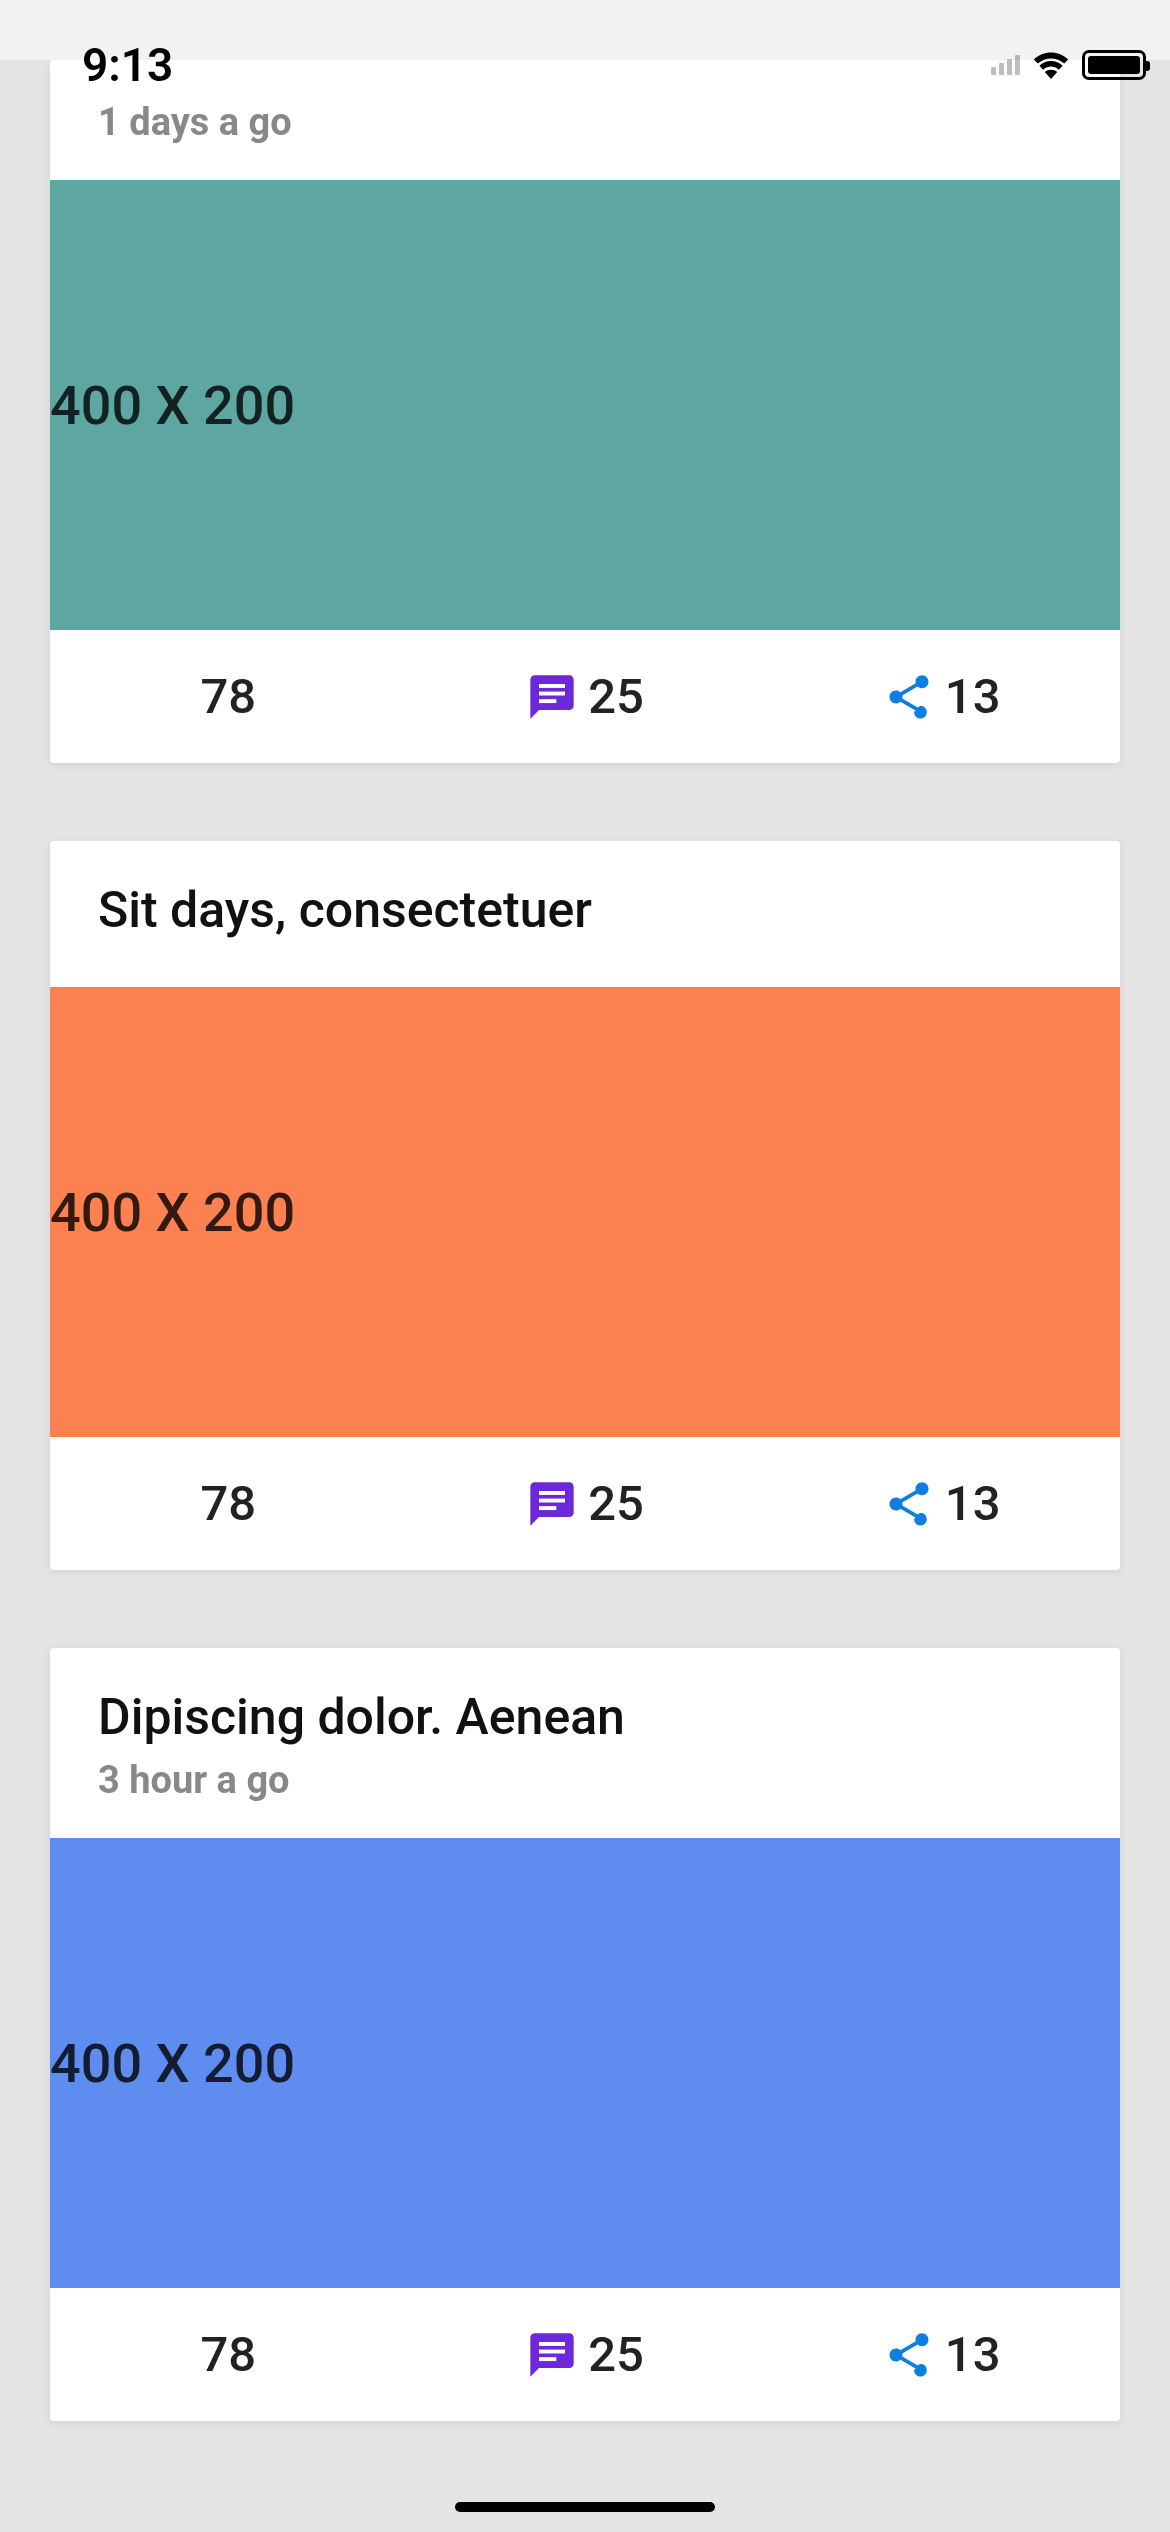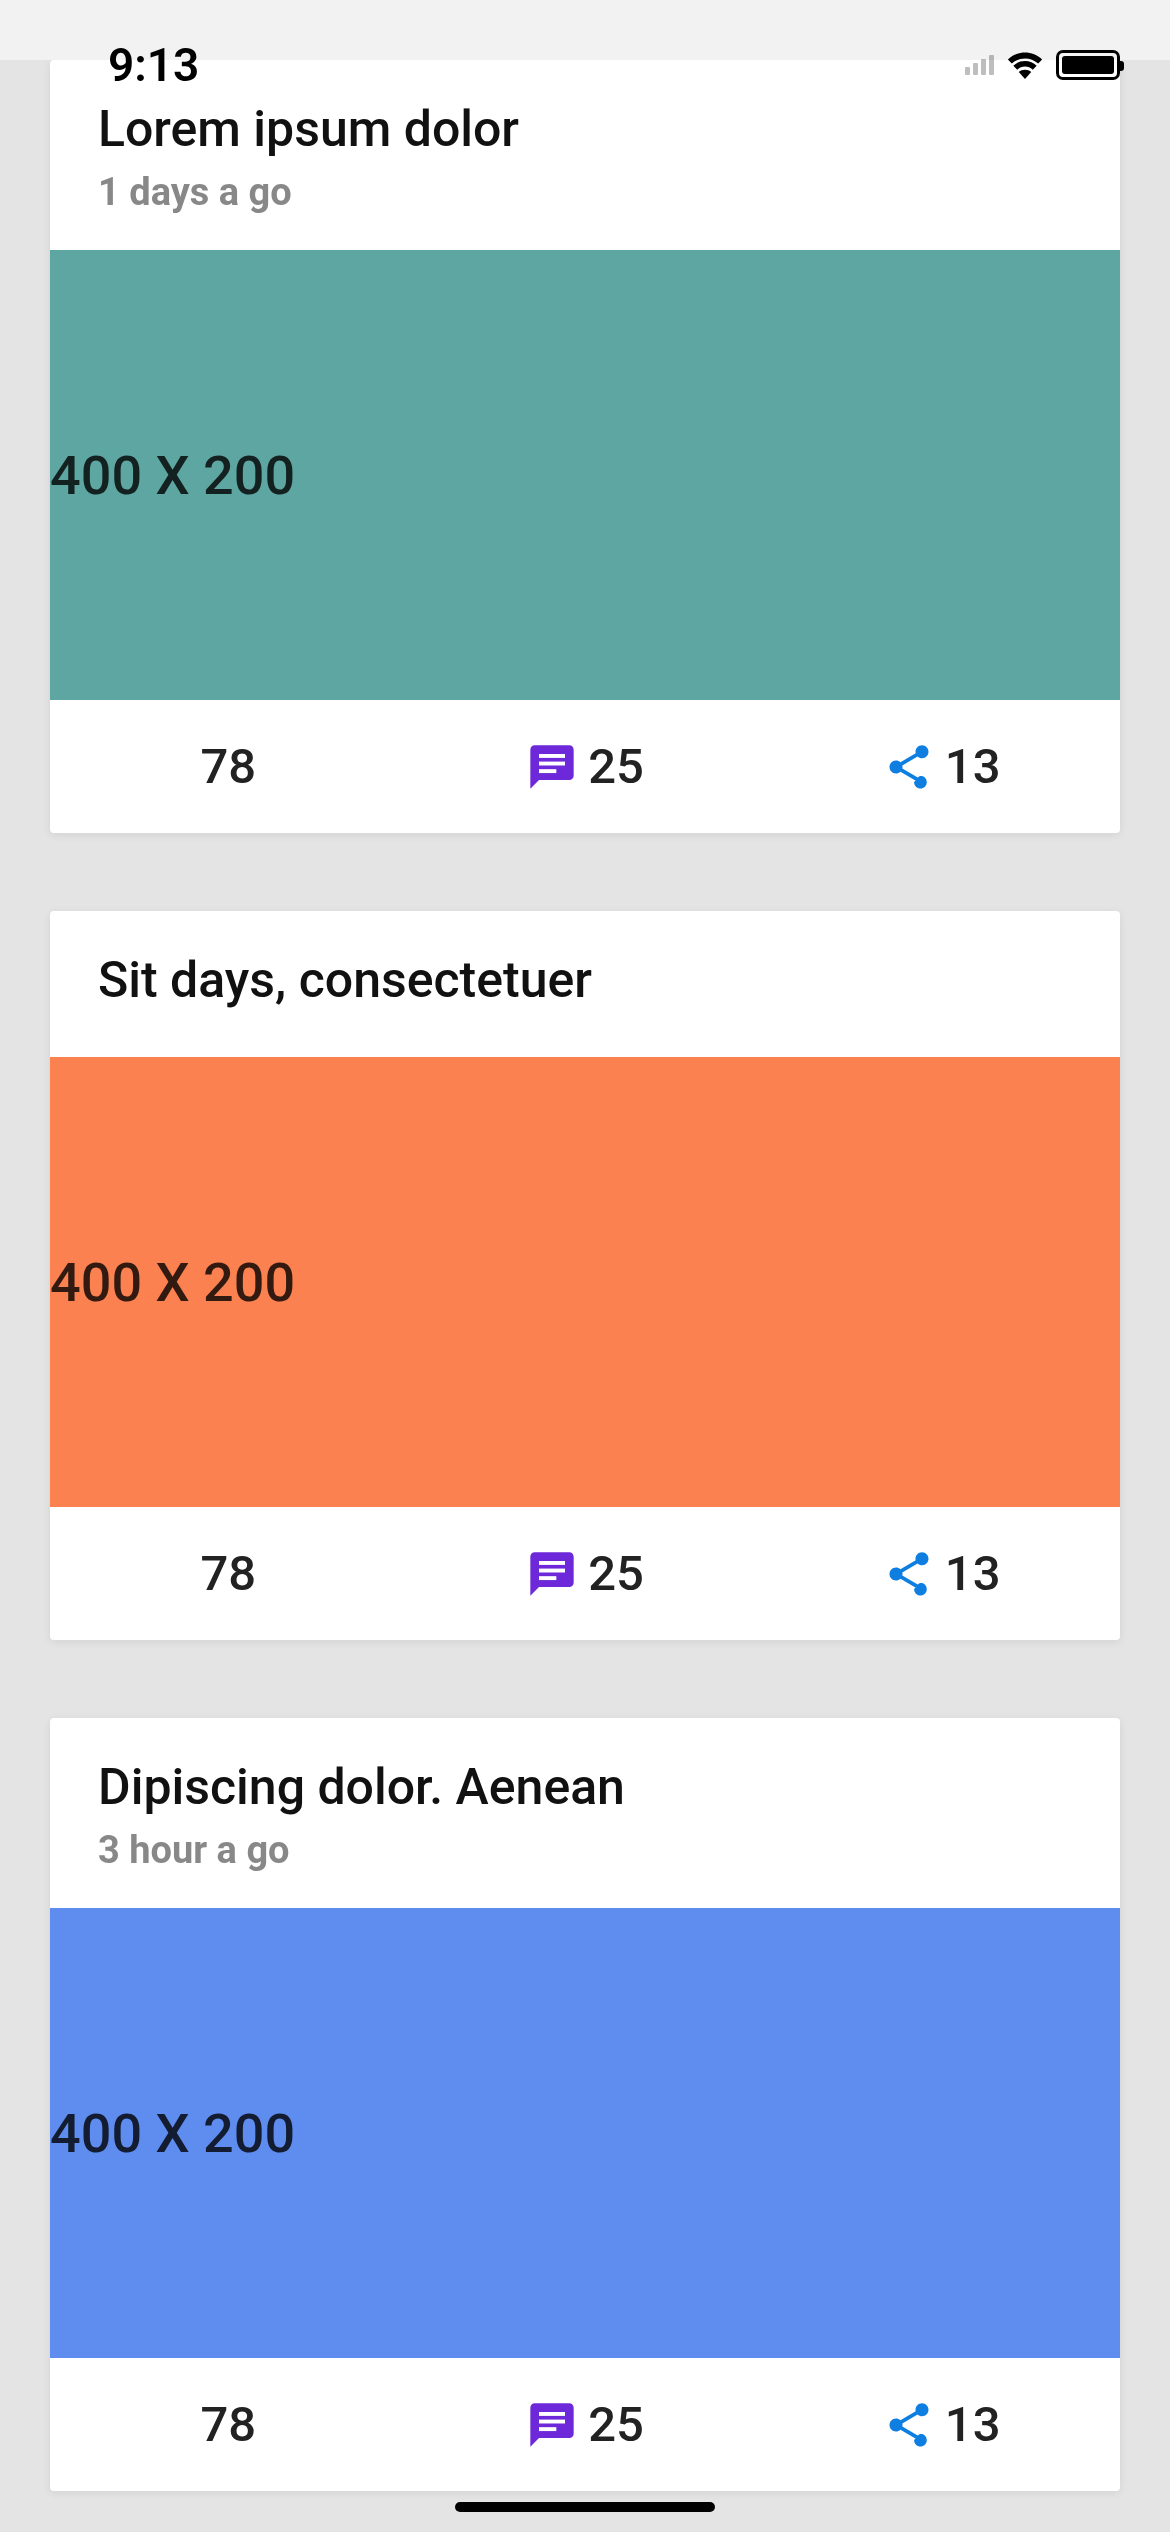--- a/index.html
+++ b/index.html
@@ -17,21 +17,21 @@
     }
     .status-bar {
       position: absolute;
       top: 0;
       left: 0;
       right: 0;
       height: 100px;
       display: flex;
       align-items: center;
       justify-content: space-between;
-      padding: 0 50px;
+      padding: 0 24px;
       z-index: 100;
       background: transparent;
     }
     .status-bar-bg {
       position: absolute;
       top: 0;
       left: 0;
       right: 0;
       height: 60px;
       background: #f2f2f2;
@@ -178,21 +178,20 @@
     <div class="battery">
       <div class="battery-fill"></div>
     </div>
   </div>
 </div>
 
 <div class="feed">
 
   <div class="card">
     <div class="card-header">
-      <div class="card-title">Lorem ipsum dolor</div>
       <div class="card-time">1 days a go</div>
     </div>
     <div class="card-image" style="background:#5ea6a1">
       <div class="card-image-label">400 X 200</div>
     </div>
     <div class="card-footer">
       <div class="footer-item">
         <span class="footer-count">78</span>
       </div>
       <div class="footer-item">

